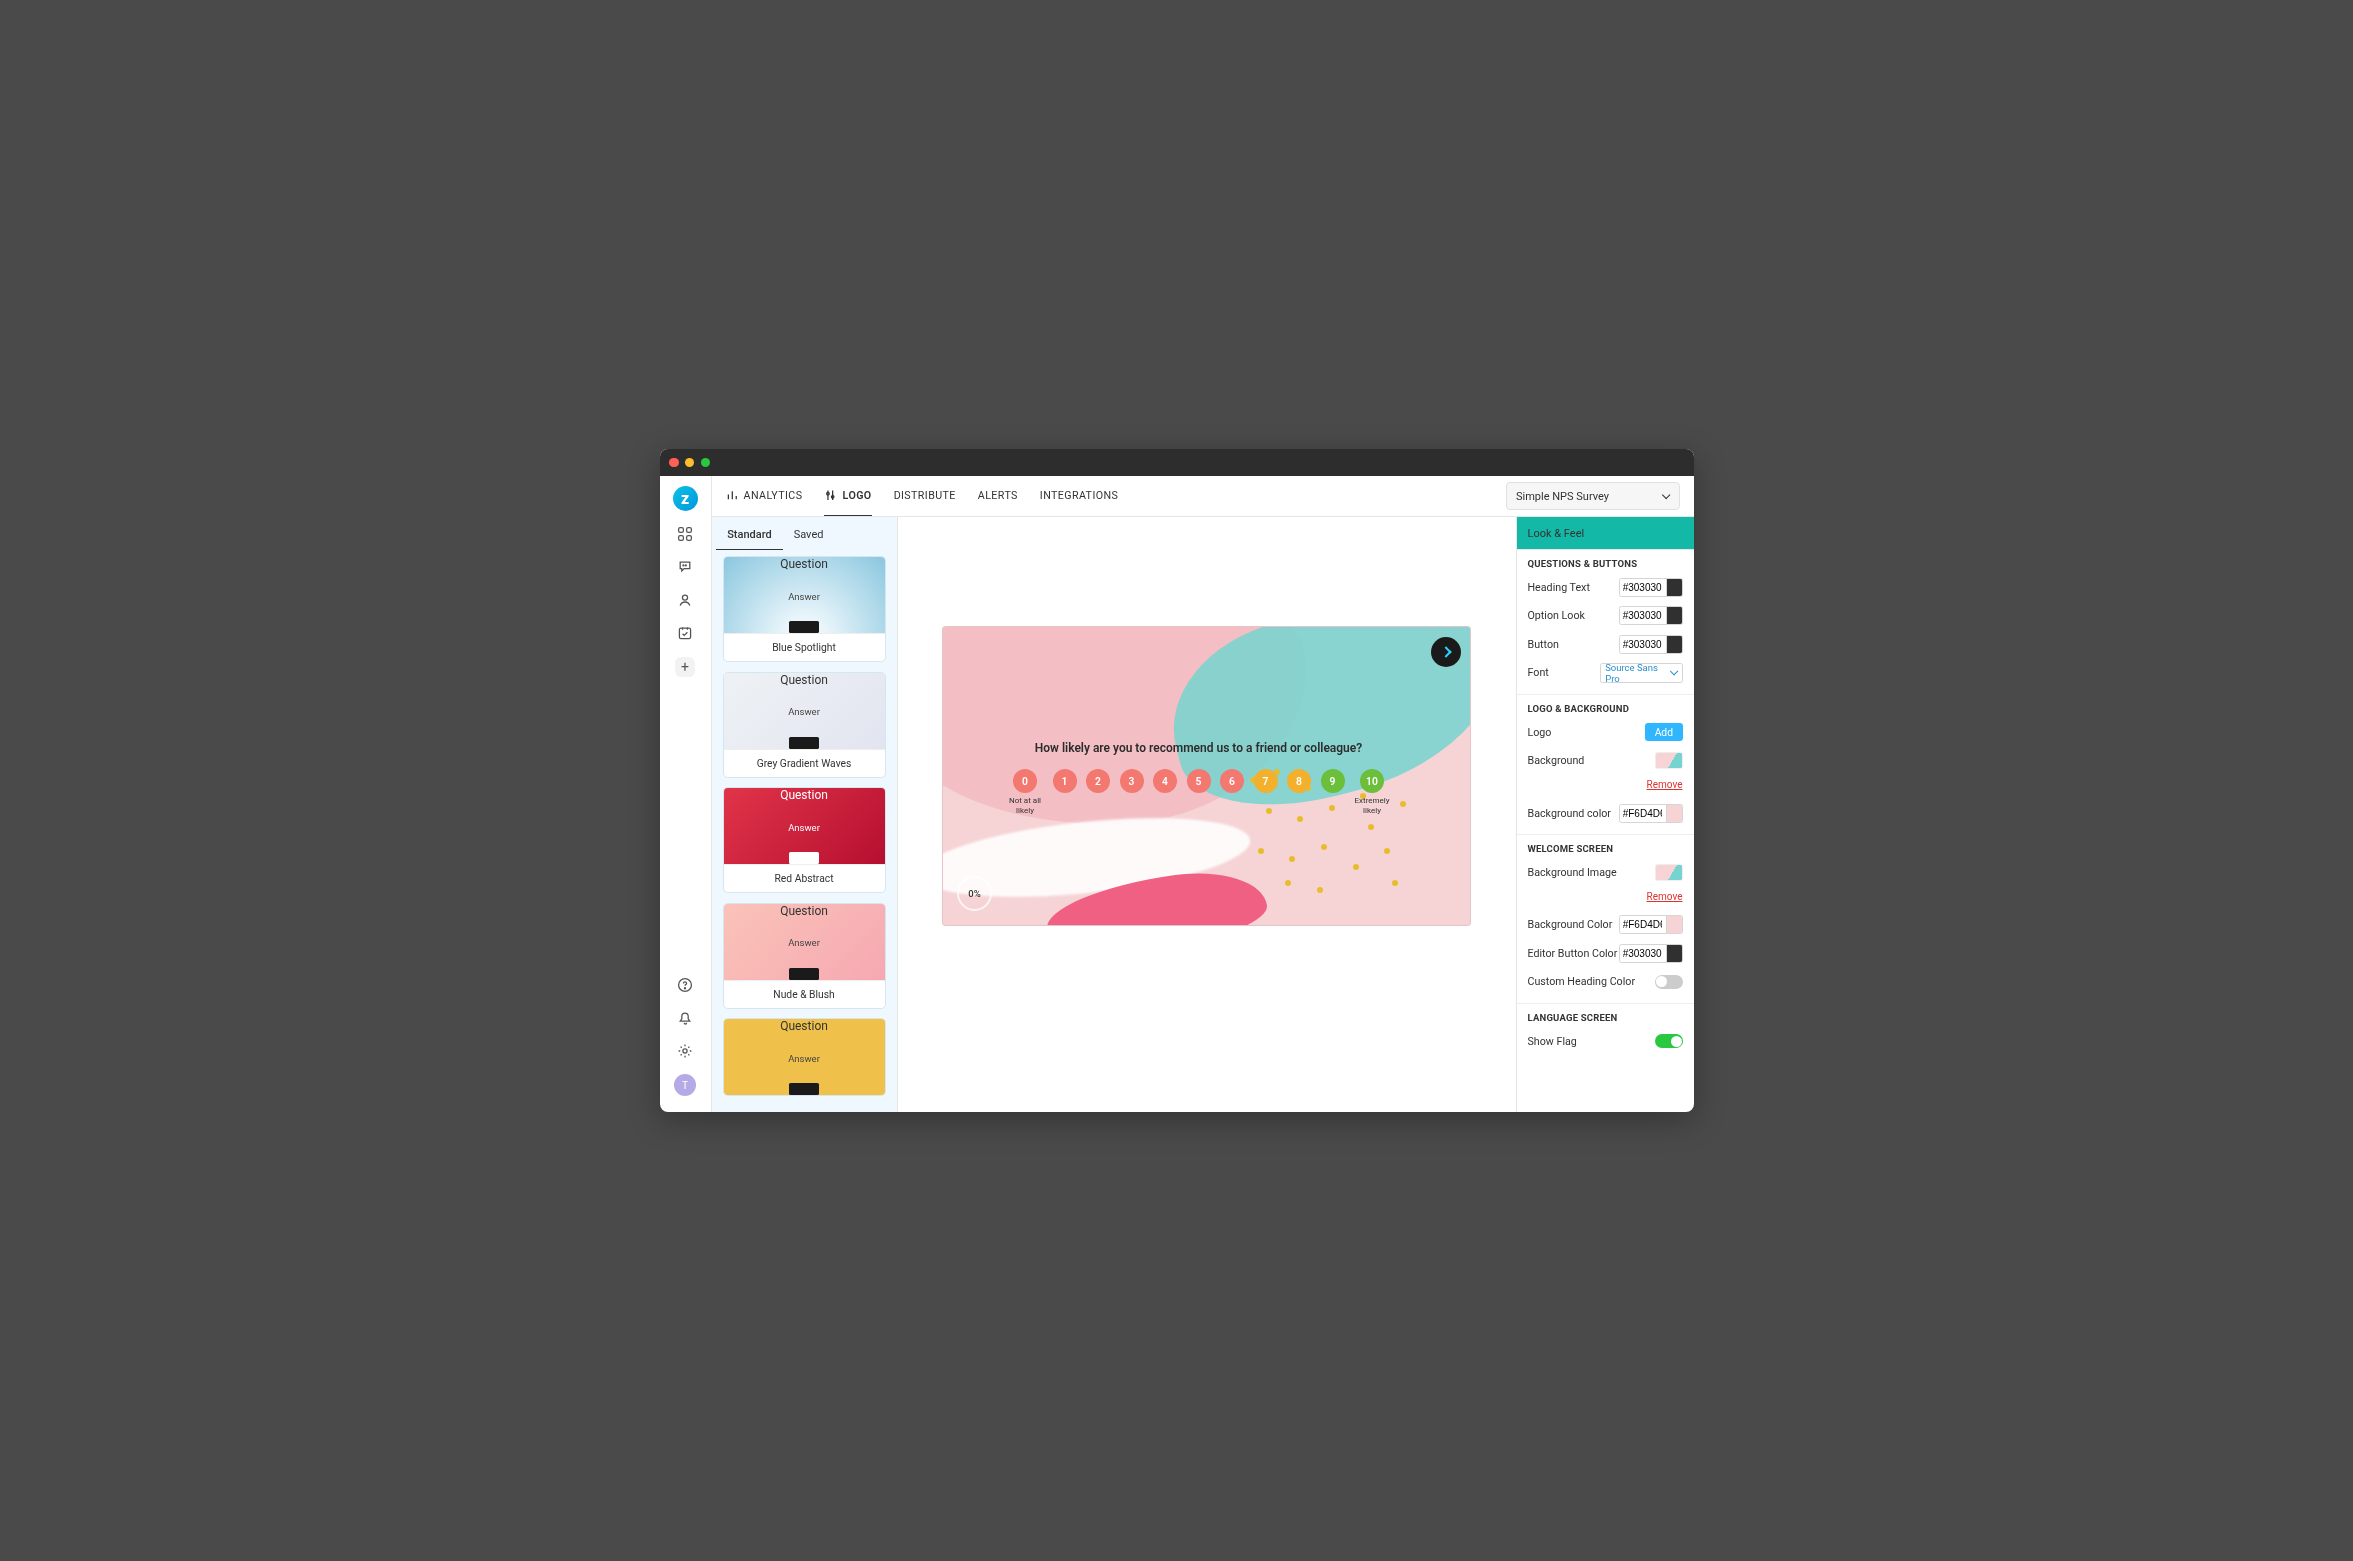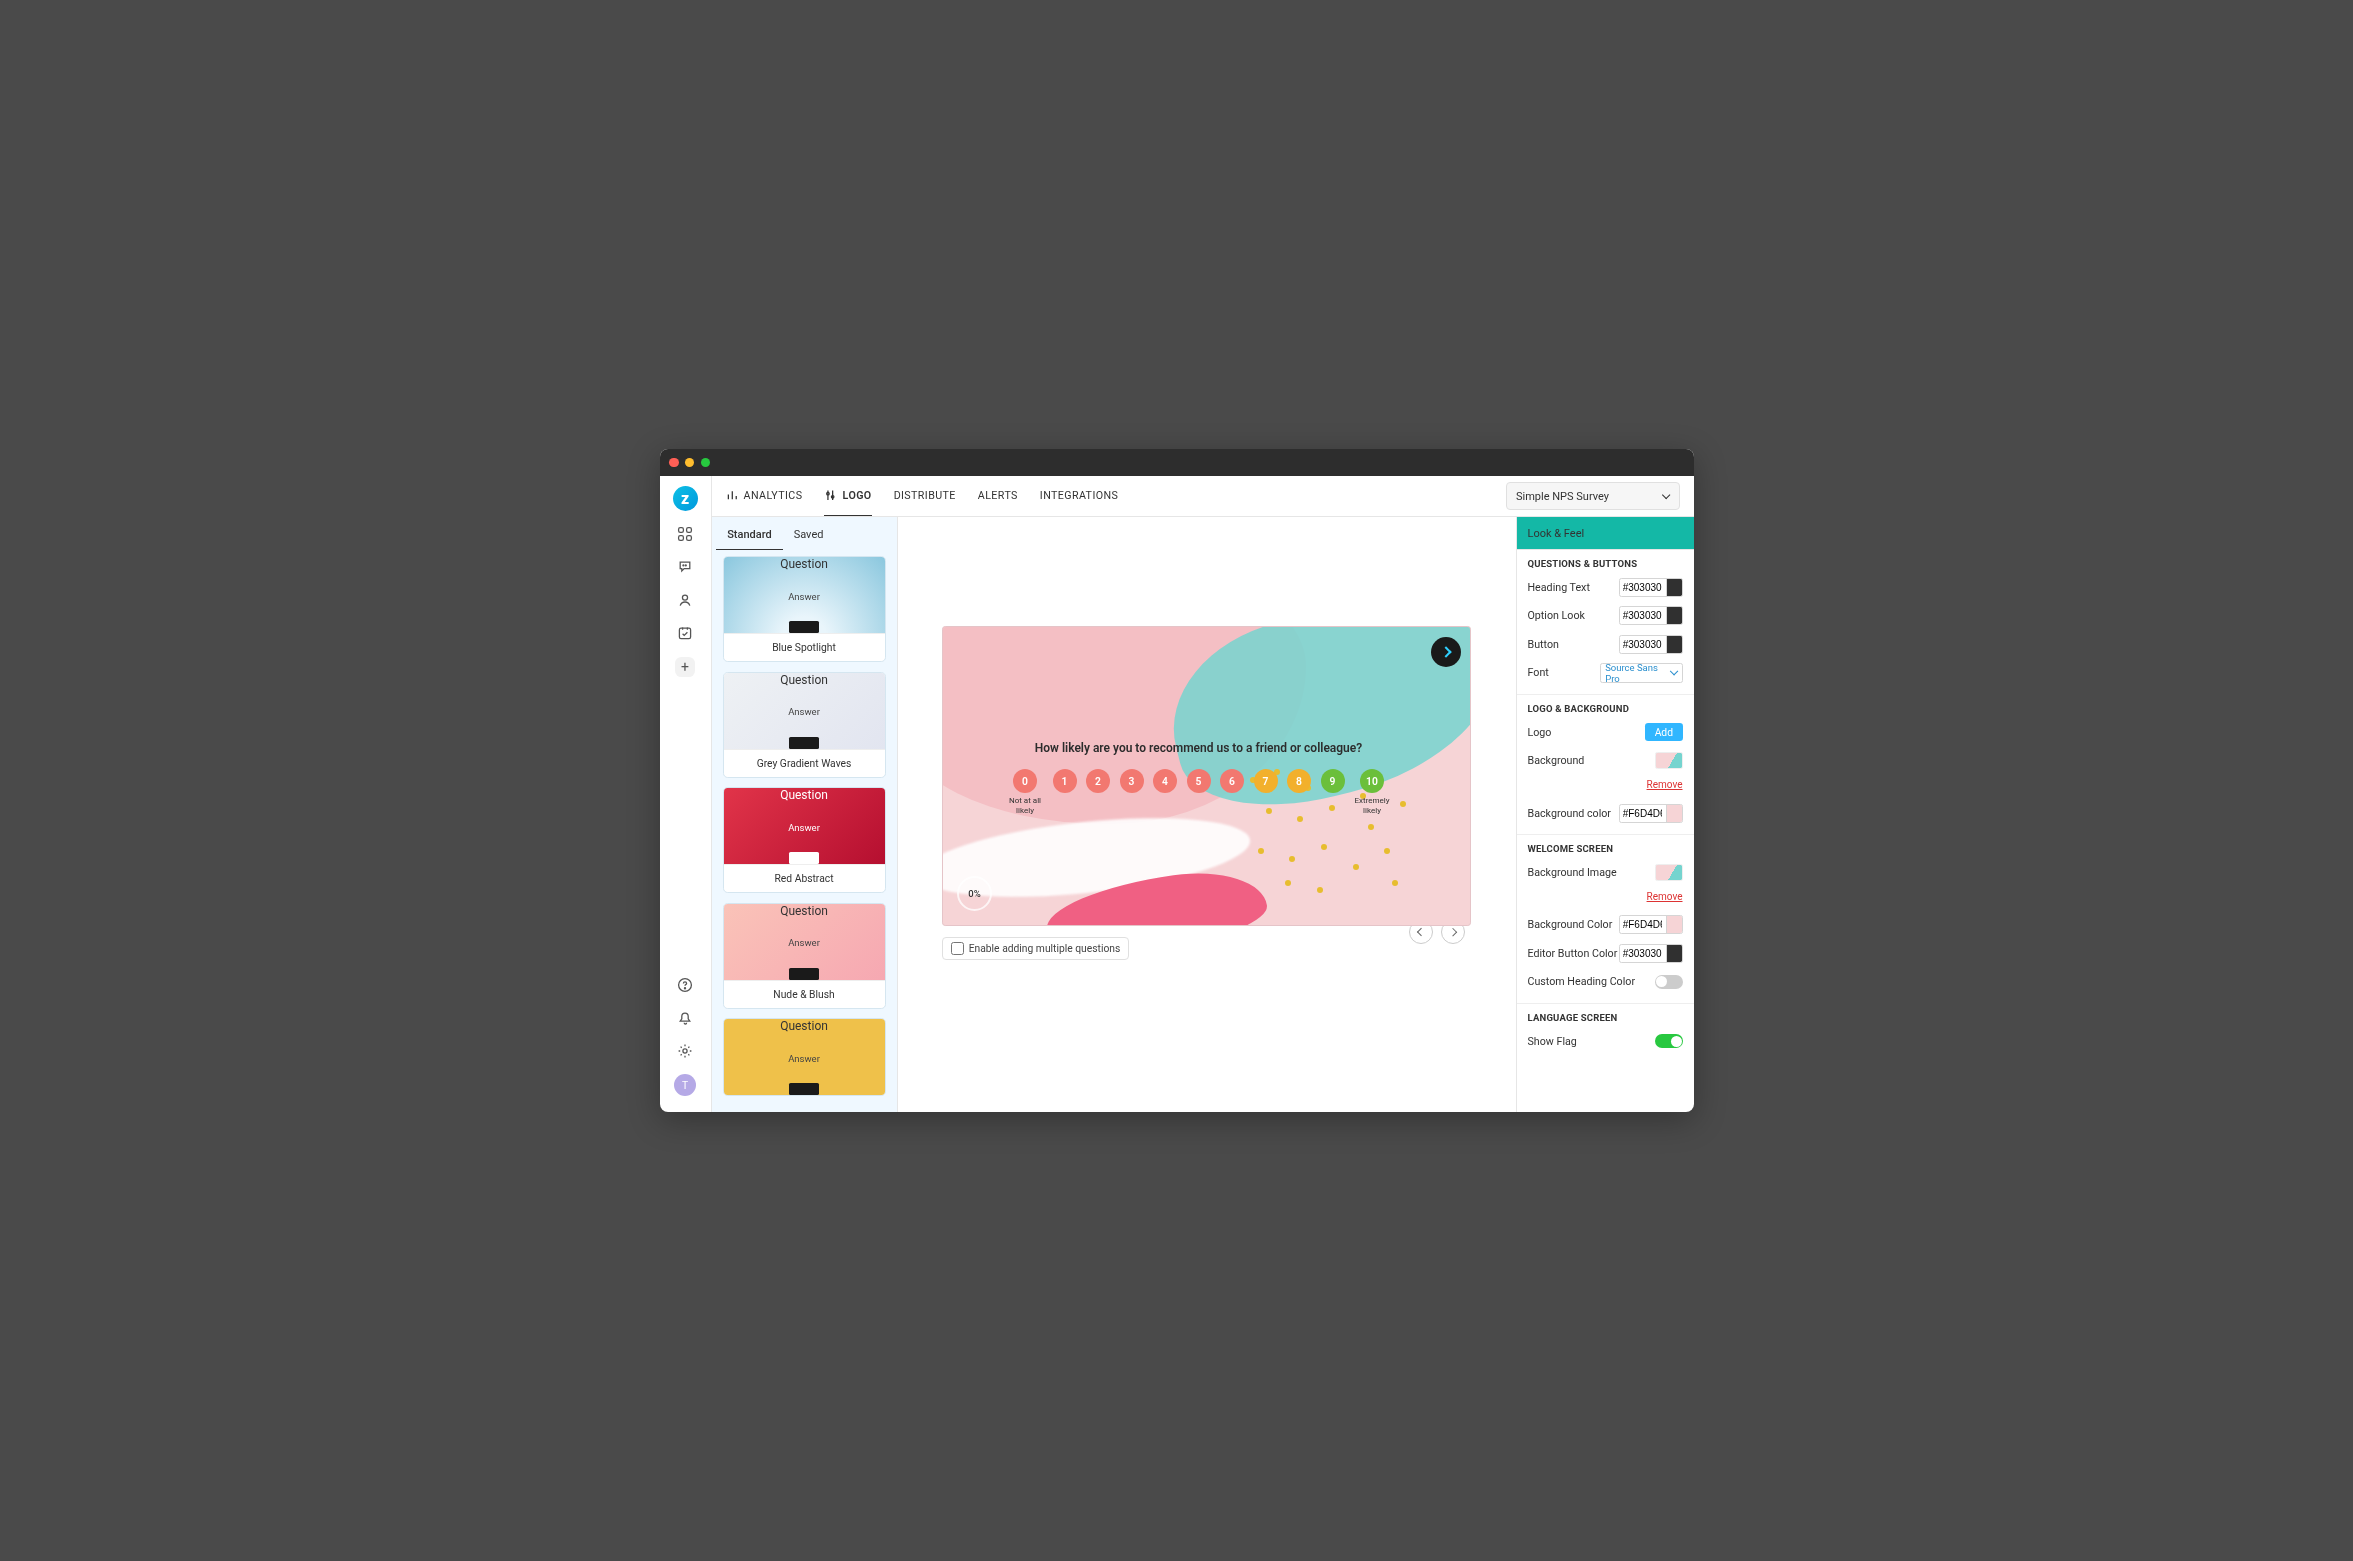--- a/index.html
+++ b/index.html
@@ -410,34 +410,20 @@
                     <div class="nps-item">
                       <div class="nps-circle nps-green">10</div>
                       <div class="nps-label-small">Extremely likely</div>
                     </div>
                   </div>
               </div>
 
               <div class="progress-circle">0%</div>
             </div>
 
-            <div style="display:flex;align-items:center;">
-              <label class="enable-row">
-                <input type="checkbox" style="">
-                <span>Enable adding multiple questions</span>
-              </label>
-              <div class="pager">
-                <div class="pg-btn">
-                    <span class="chev-l"></span>
-                  </div>
-                <div class="pg-btn">
-                    <span class="chev-r" style="width:6.3px;height:6.3px;border-width:1.6px"></span>
-                  </div>
-              </div>
-            </div>
           </div>
         </div>
 
         <div class="right-panel">
           <div class="rp-header">Look &amp; Feel</div>
 
           <div class="rp-section">
             <div class="rp-title">QUESTIONS &amp; BUTTONS</div>
             <div class="rp-row">
               <span>Heading Text</span>

